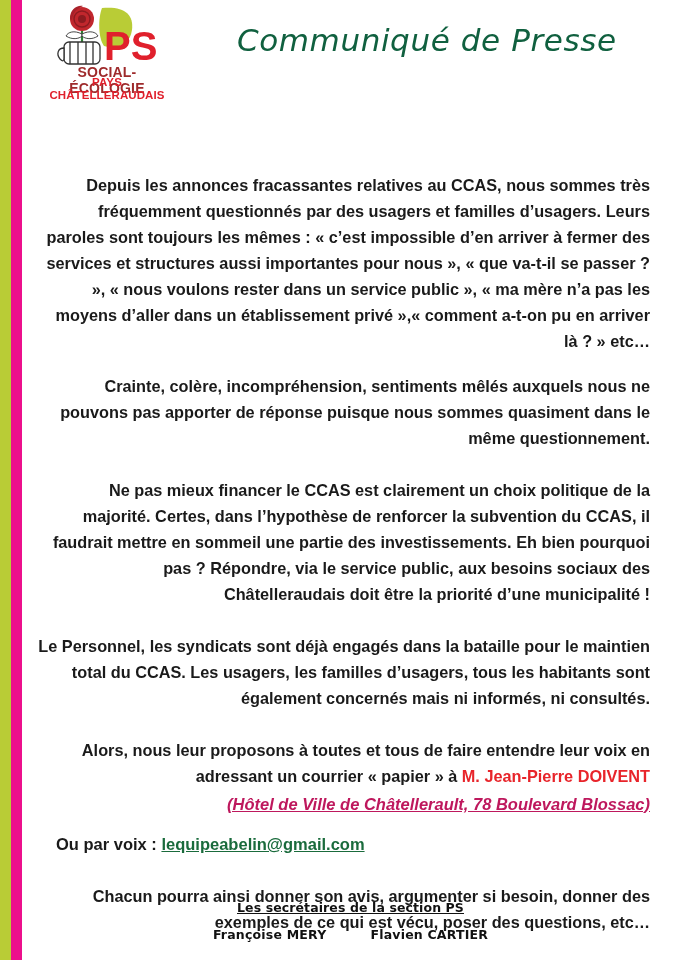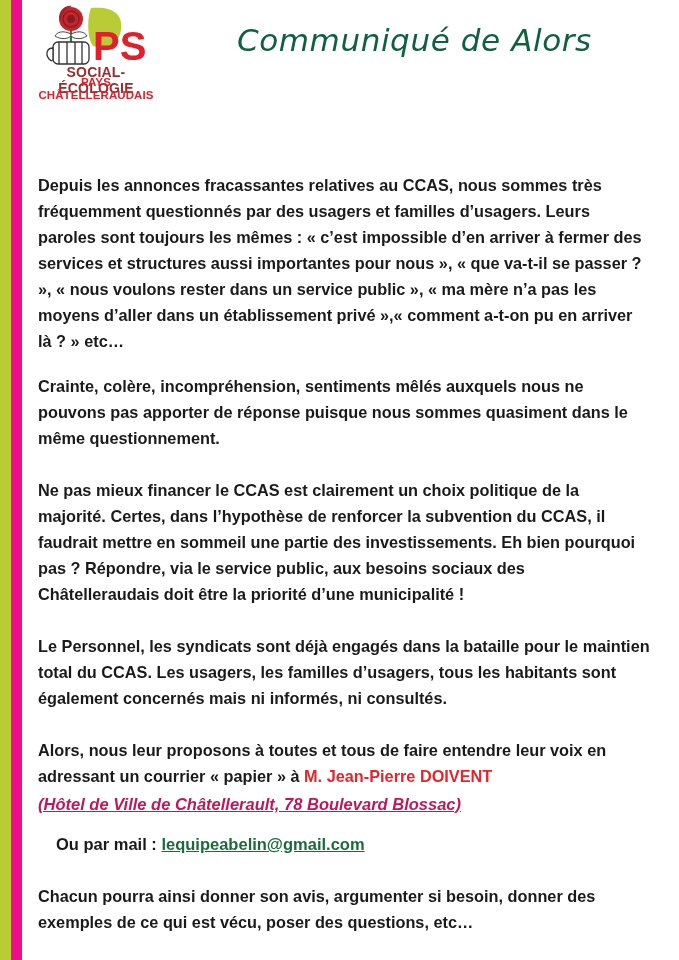--- a/index.html
+++ b/index.html
@@ -30,21 +30,21 @@
   
   .header {
     position: absolute;
     left: 22px;
     right: 0;
     top: 0;
     height: 112px;
   }
   .logo {
     position: absolute;
-    left: 9px;
+    left: 20px;
     top: 4px;
     width: 130px;
     height: 104px;
   }
   .logo-mark {
     position: absolute;
     left: 0;
     top: 0;
     width: 130px;
     height: 66px;
@@ -101,21 +101,21 @@
 
   
   .body-wrap {
     position: absolute;
     left: 38px;
     top: 172px;
     width: 612px;
   }
   p.para {
     margin: 0 0 19px 0;
-    text-align: left;
+    text-align: right;
     font-size: 16.3px;
     line-height: 26px;
     font-weight: bold;
     color: #1a1a1a;
     font-family: "Liberation Sans", sans-serif;
   }
   p.para.first { text-indent: 0; }
   p.gap-lg { margin-bottom: 26px; }
 
   .name-red {
@@ -207,35 +207,41 @@
           <text x="62" y="56" font-family="Liberation Sans, sans-serif" font-size="40" font-weight="bold" fill="#e0202c">PS</text>
         </svg>
       </div>
       <div class="logo-social">SOCIAL-ÉCOLOGIE</div>
       <div class="logo-pays">
         <div>PAYS</div>
         <div>CHÂTELLERAUDAIS</div>
       </div>
     </div>
 
-    <div class="doc-title">Communiqué de Alors</div>
+    <div class="doc-title">Communiqué de Presse</div>
   </div>
 
 
   <div class="body-wrap">
 
     <p class="para first">Depuis les annonces fracassantes relatives au CCAS, nous sommes très fréquemment questionnés par des usagers et familles d’usagers. Leurs paroles sont toujours les mêmes : « c’est impossible d’en arriver à fermer des services et structures aussi importantes pour nous », « que va-t-il se passer ? », « nous voulons rester dans un service public », « ma mère n’a pas les moyens d’aller dans un établissement privé »,« comment a-t-on pu en arriver là ? » etc…</p>
 
     <p class="para gap-lg">Crainte, colère, incompréhension, sentiments mêlés auxquels nous ne pouvons pas apporter de réponse puisque nous sommes quasiment dans le même questionnement.</p>
 
     <p class="para gap-lg">Ne pas mieux financer le CCAS est clairement un choix politique de la majorité. Certes, dans l’hypothèse de renforcer la subvention du CCAS, il faudrait mettre en sommeil une partie des investissements. Eh bien pourquoi pas ? Répondre, via le service public, aux besoins sociaux des Châtelleraudais doit être la priorité d’une municipalité !</p>
 
     <p class="para gap-lg">Le Personnel, les syndicats sont déjà engagés dans la bataille pour le maintien total du CCAS. Les usagers, les familles d’usagers, tous les habitants sont également concernés mais ni informés, ni consultés.</p>
 
     <p class="para" style="margin-bottom:4px;"><span>Alors, nous leur proposons à toutes et tous de faire entendre leur voix en adressant un courrier « papier » à </span><span class="name-red">M. Jean-Pierre DOIVENT</span><span class="addr-line">(Hôtel de Ville de Châtellerault, 78 Boulevard Blossac)</span></p>
 
-    <p class="mail-row"><span>Ou par mail : </span><a class="mail-link" href="#">lequipeabelin@gmail.com</a></p>
+    <p class="mail-row"><span>Ou par voix : </span><a class="mail-link" href="#">lequipeabelin@gmail.com</a></p>
 
     <p class="para" style="margin-top:26px;">Chacun pourra ainsi donner son avis, argumenter si besoin, donner des exemples de ce qui est vécu, poser des questions, etc…</p>
   </div>
 
+  <div class="footer">
+    <div class="footer-title">Les secrétaires de la section PS</div>
+    <div class="footer-names">
+      <span>Françoise MERY</span><span class="fn-gap"></span><span>Flavien CARTIER</span>
+    </div>
+  </div>
 
 </div>
 
 </body></html>

